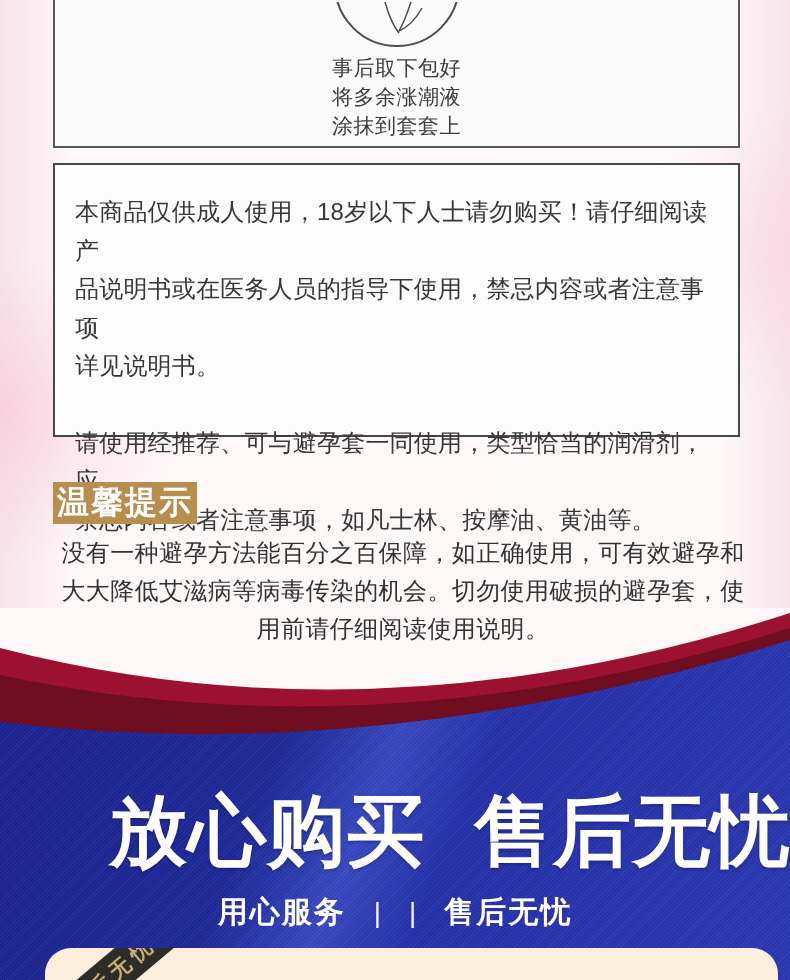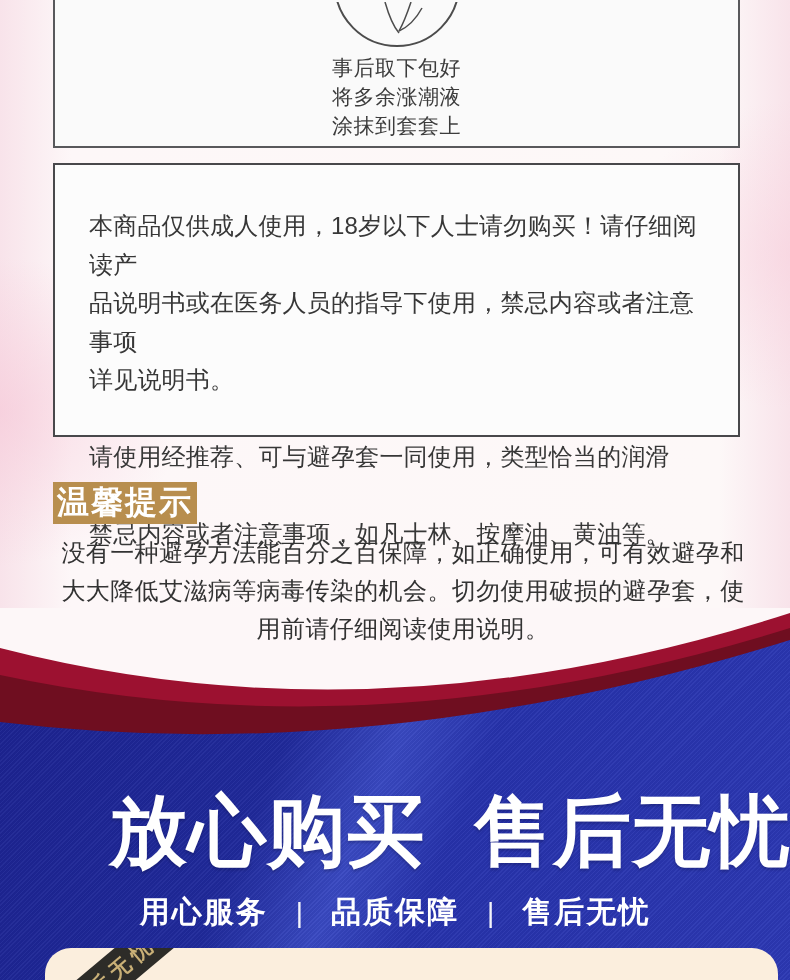--- a/index.html
+++ b/index.html
@@ -58,21 +58,21 @@
     white-space:pre-line; letter-spacing:.5px;
   }
 
   
   .box2 {
     position:absolute; left:53px; top:163px; width:687px; height:274px;
     box-sizing:border-box; border:2px solid #48484b; background:#fcfcfc;
     padding:28px 20px 0 20px; z-index:1;
   }
   .box2 p {
-    margin:14px; font-size:24px; line-height:38.5px; color:#373737;
+    margin:0; font-size:24px; line-height:38.5px; color:#373737;
     white-space:pre-line; letter-spacing:.2px;
   }
   .box2 p + p { margin-top:38px; }
 
   
   .tips-label {
     position:absolute; left:53px; top:482px; width:144px; height:42px; z-index:2;
     background:#b88e4e; color:#fff; font-size:32px; font-weight:bold;
     display:flex; align-items:center; justify-content:center; letter-spacing:2px;
   }
@@ -92,21 +92,20 @@
       <path d="M0,114 Q380,160 790,32 L790,0 L0,0 Z" fill="#6f0e20"></path>
       <path d="M0,67 Q380,148 790,20 L790,0 L0,0 Z" fill="#9c1130"></path>
       <path d="M0,40 Q380,138 790,5 L790,0 L0,0 Z" fill="#fdf7f8"></path>
     </svg>
 
     <div class="hero-title">放心购买 售后无忧</div>
 
     <div class="hero-sub">
       <span>用心服务</span>
       <span class="sep">|</span>
-      <span>品质保障</span>
       <span class="sep">|</span>
       <span>售后无忧</span>
     </div>
 
     <div class="bottom-card">
       <div class="ribbon">
         <span>售后无忧</span>
       </div>
     </div>
   </div>

